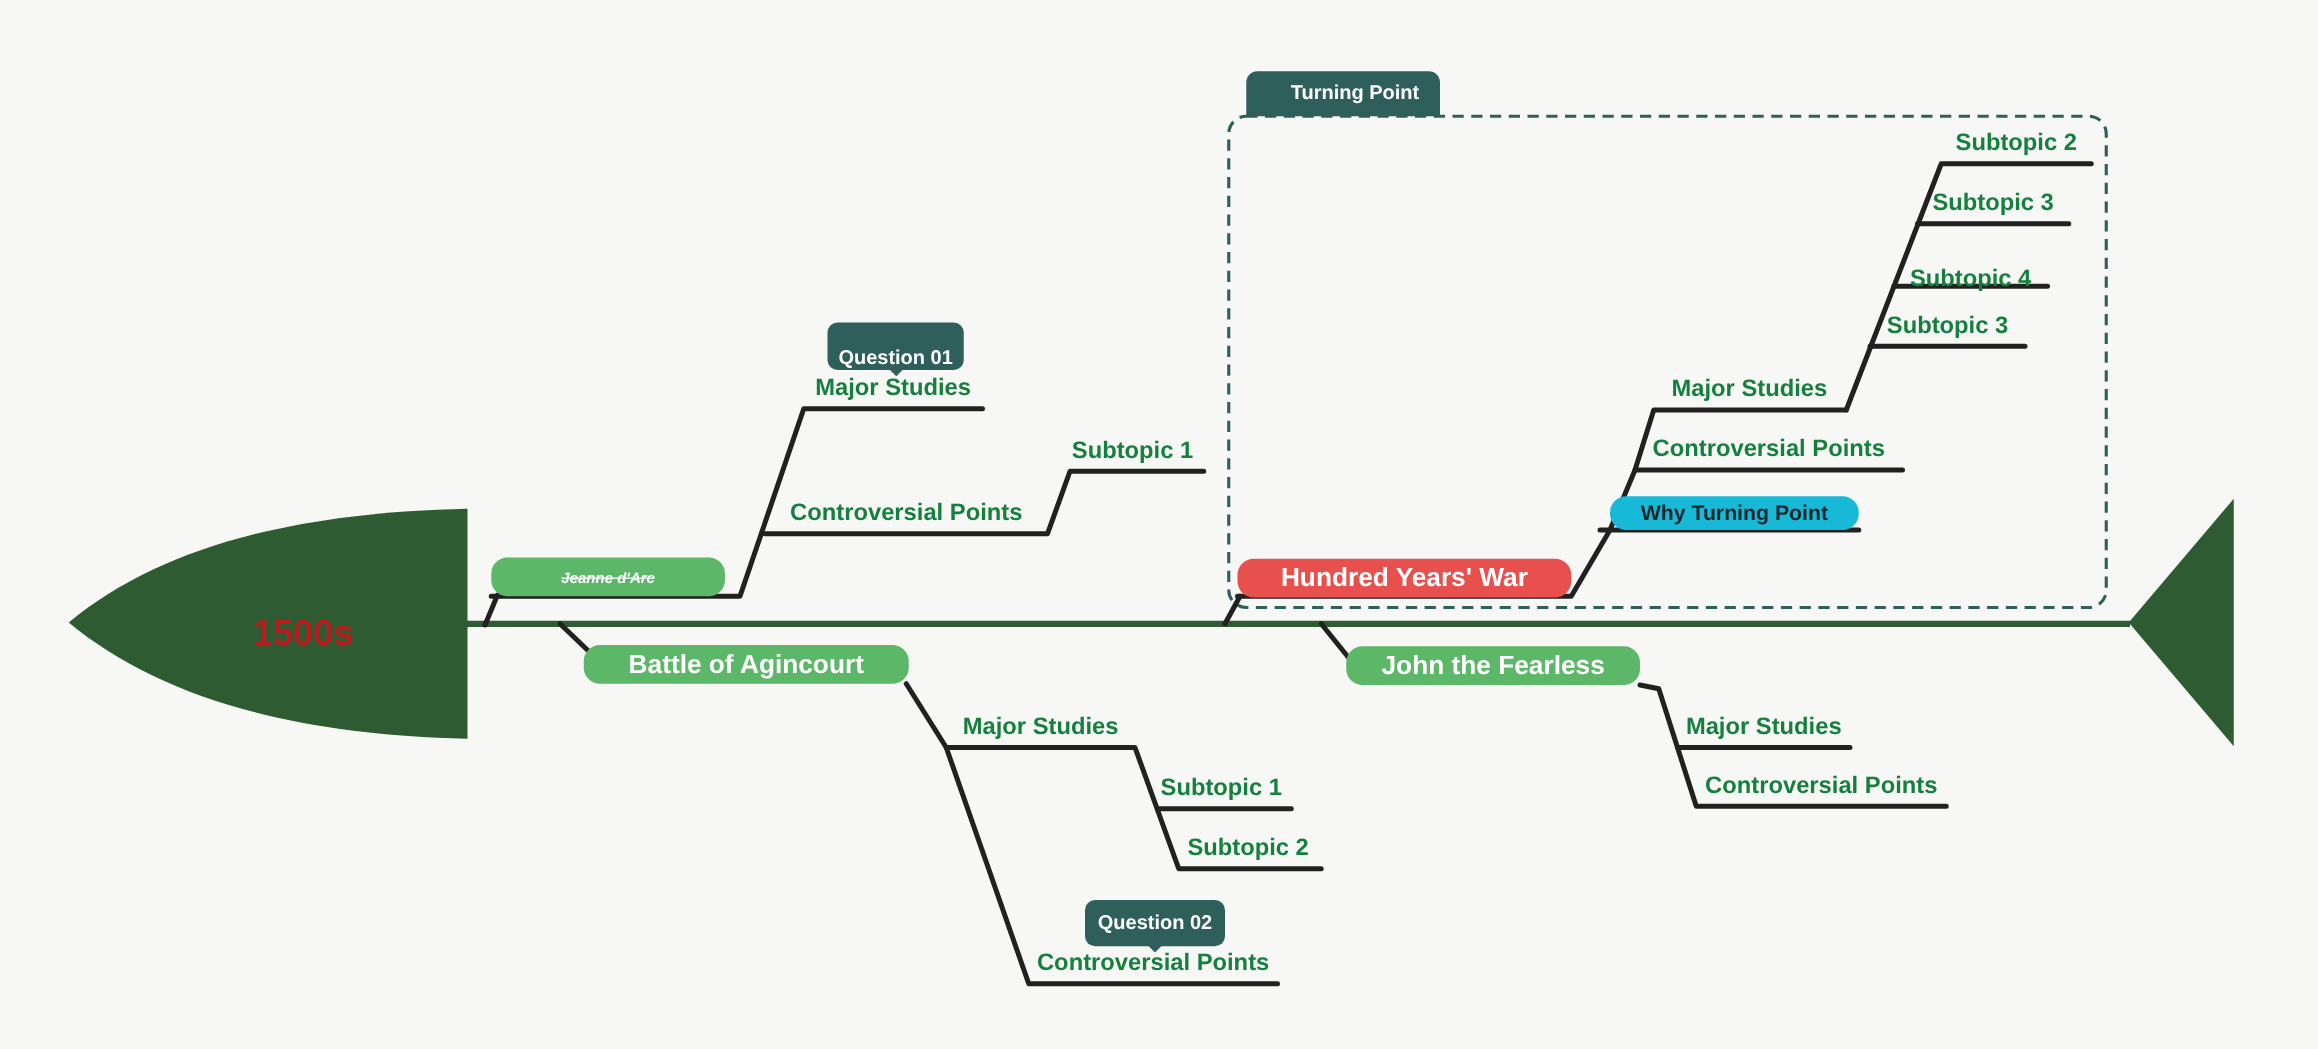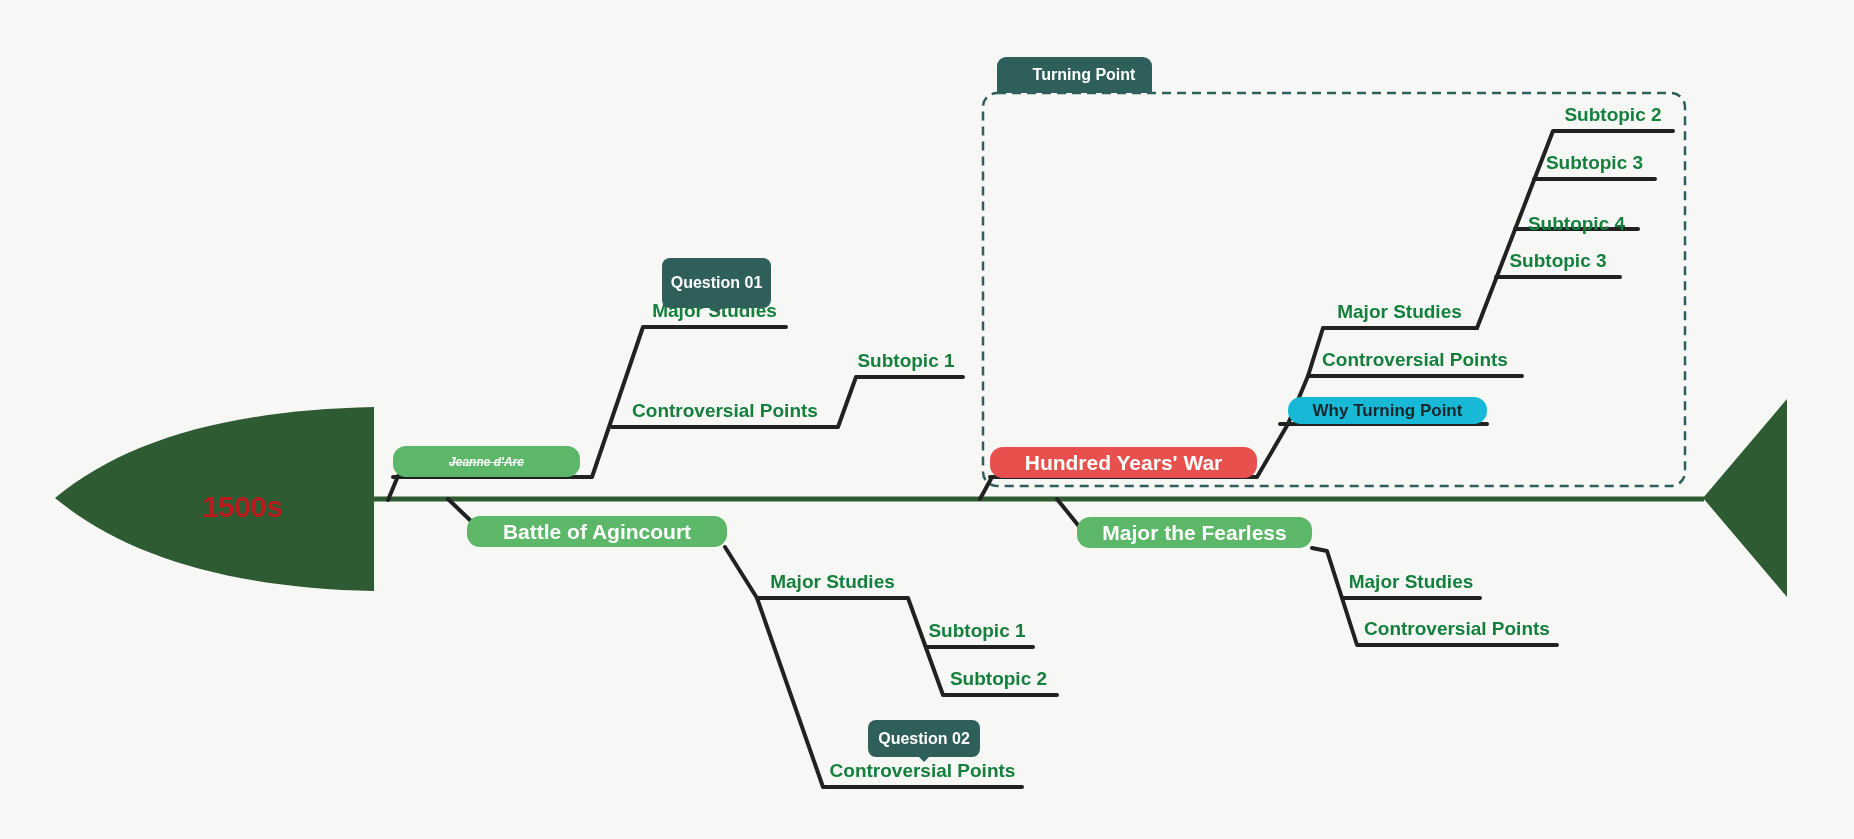--- a/index.html
+++ b/index.html
@@ -75,24 +75,24 @@
     </g>
   </svg>
 
   <div class="head-title">
     <div>1500s</div>
   </div>
 
   <div class="node topic strike" style="left:393px;top:446px;width:187px;height:31px;">Jeanne d'Arc</div>
   <div class="node topic red" style="left:990px;top:447px;width:267px;height:31px;">Hundred Years' War</div>
   <div class="node topic" style="left:467px;top:516px;width:260px;height:31px;">Battle of Agincourt</div>
-  <div class="node topic" style="left:1077px;top:517px;width:235px;height:31px;">Major the Fearless</div>
+  <div class="node topic" style="left:1077px;top:517px;width:235px;height:31px;">John the Fearless</div>
   <div class="node why" style="left:1288px;top:397px;width:199px;height:27px;">Why Turning Point</div>
 
-  <div class="badge" style="left:662px;top:258px;width:109px;height:50px;">
+  <div class="badge" style="left:662px;top:258px;width:109px;height:38px;align-items:flex-end;">
     <span>Question 01</span>
     <span class="tail"></span>
   </div>
   <div class="badge" style="left:868px;top:720px;width:112px;height:37px;">
     <span>Question 02</span>
     <span class="tail"></span>
   </div>
   <div class="badge tab" style="left:997px;top:57px;width:136px;height:36px;">
     <span>Turning Point</span>
   </div>

